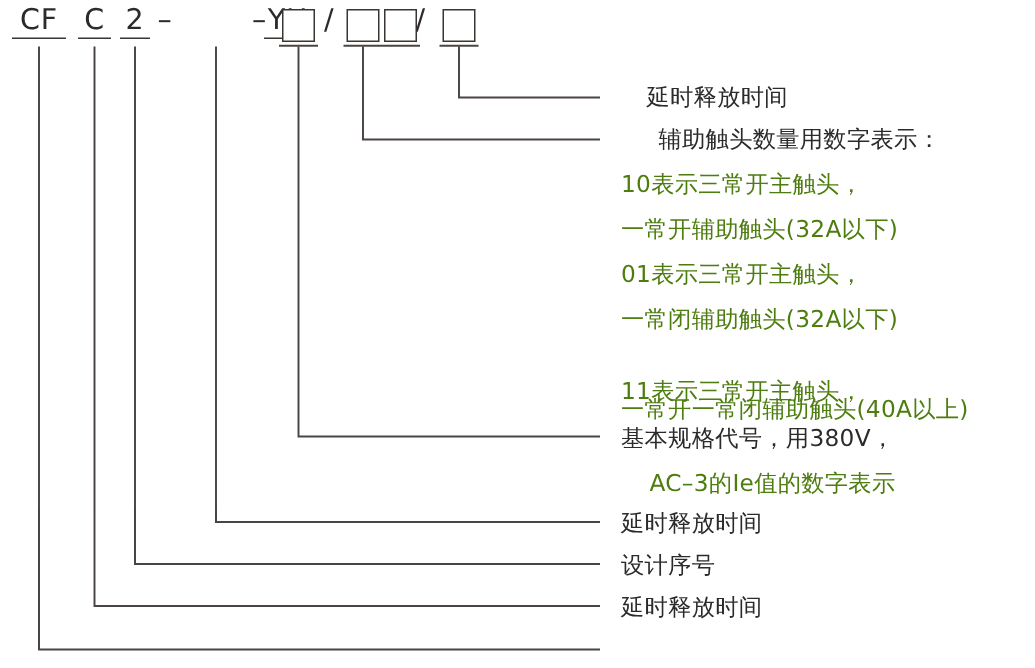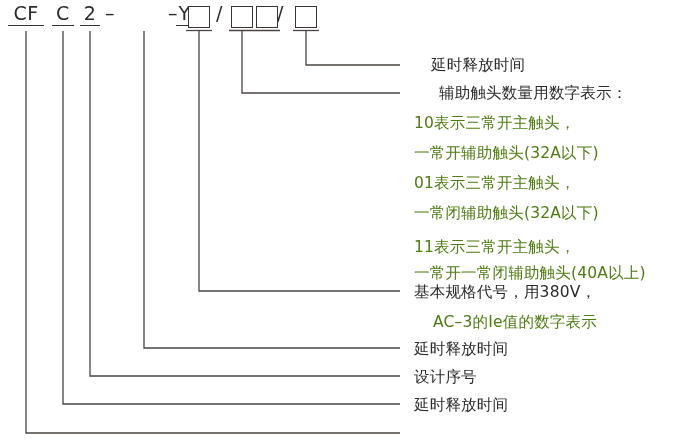--- a/index.html
+++ b/index.html
@@ -118,21 +118,21 @@
       <div class="code-box" style="left: 295px; top: 6px; width: 22px; height: 22px;"></div>
     </div>
 
   <div id="anno-layer">
       <div class="anno" style="left: 414px; top: 56px; margin-left: 17px;">延时释放时间</div>
       <div class="anno" style="left: 439px; top: 84px;">辅助触头数量用数字表示：</div>
       <div class="anno sub" style="left: 414px; top: 114px;">10表示三常开主触头，</div>
       <div class="anno sub" style="left: 414px; top: 144px;">一常开辅助触头(32A以下)</div>
       <div class="anno sub" style="left: 414px; top: 174px;">01表示三常开主触头，</div>
       <div class="anno sub" style="left: 414px; top: 204px;">一常闭辅助触头(32A以下)</div>
-      <div class="anno sub" style="left: 414px; top: 238px;">11表示三常开主触头，</div>
+      <div class="anno sub" style="left: 414px; top: 252px;">11表示三常开主触头，</div>
       <div class="anno sub" style="left: 414px; top: 264px;">一常开一常闭辅助触头(40A以上)</div>
       <div class="anno" style="left: 414px; top: 283px;">基本规格代号，用380V，</div>
       <div class="anno sub" style="left: 433px; top: 313px;">AC–3的Ie值的数字表示</div>
       <div class="anno" style="left: 414px; top: 340px;">延时释放时间</div>
       <div class="anno" style="left: 414px; top: 368px;">设计序号</div>
       <div class="anno" style="left: 414px; top: 396px;">延时释放时间</div>
       <div class="anno" style="left: 414px; top: 425px; margin-top: 43px;">企业代号</div>
     </div>
 
 </div>

